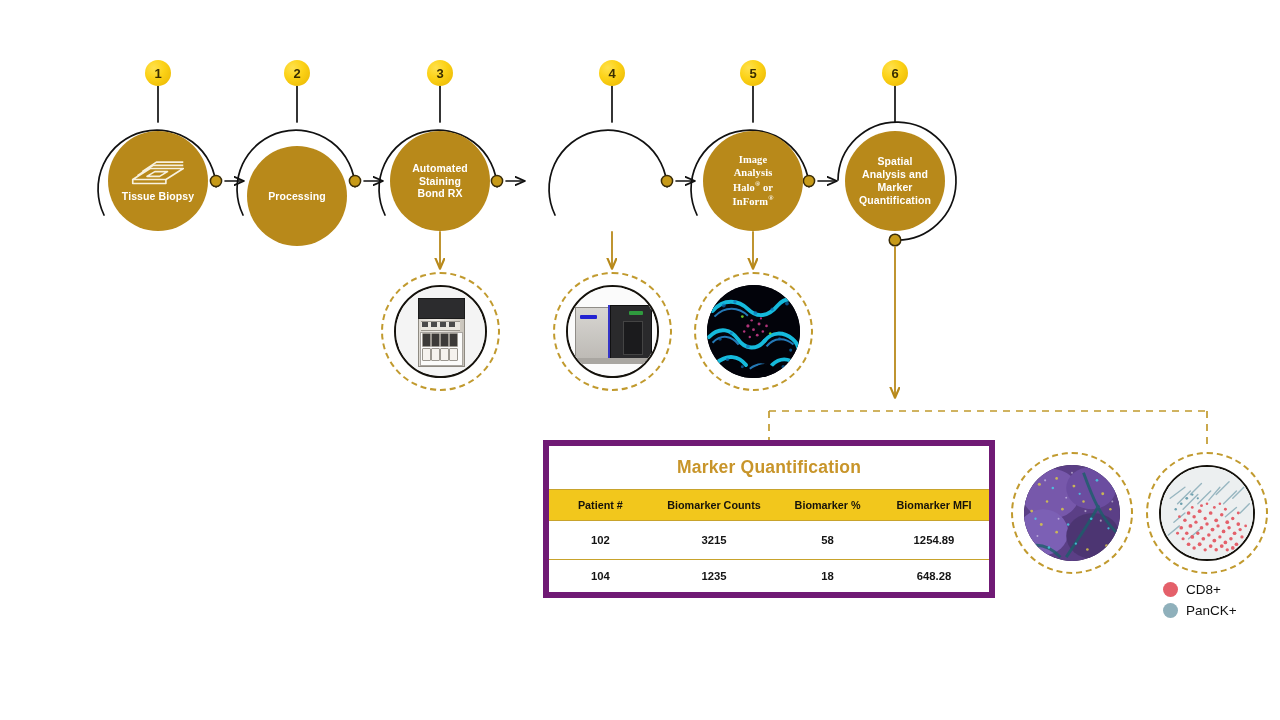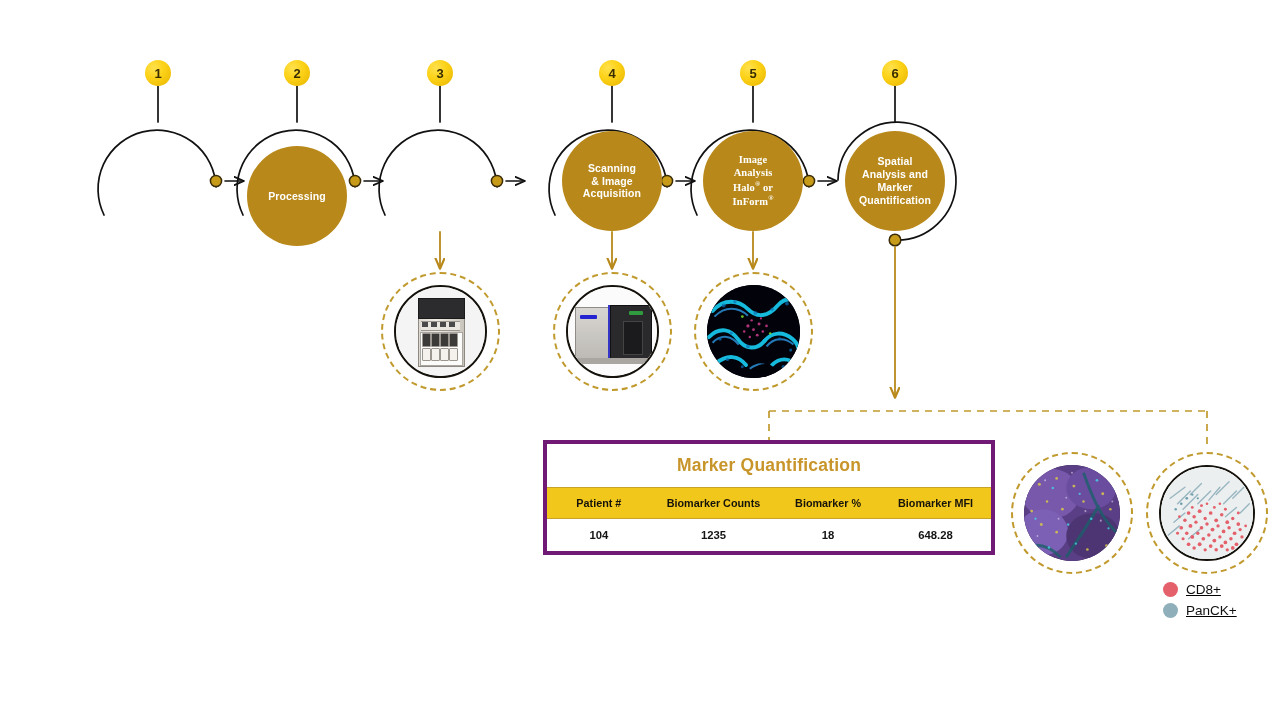--- a/index.html
+++ b/index.html
@@ -163,21 +163,21 @@
   
   .spatial { width: 100%; height: 100%; background: #eef0f1; position: relative; }
   .spatial svg { display: block; width: 100%; height: 100%; }
 
   
   #marker-table {
     position: absolute;
     left: 543px;
     top: 440px;
     width: 452px;
-    border: 4px solid #701a75;
+    border: 6px solid #701a75;
     background: #ffffff;
     box-sizing: border-box;
   }
   #marker-table .tbl-title {
     text-align: center;
     color: #c8952a;
     font-weight: bold;
     font-size: 17.5px;
     padding: 11px 0 11px;
     letter-spacing: .2px;
@@ -214,21 +214,20 @@
     left: 1163px;
     top: 582px;
     display: flex;
     flex-direction: column;
     gap: 6px;
   }
   #legend .leg-row {
     display: flex;
     align-items: center;
     gap: 8px;
-    text-decoration: underline;
   }
   #legend .swatch {
     width: 15px; height: 15px; border-radius: 50%;
     flex: none;
   }
   #legend .leg-label {
     font-size: 13.5px;
     color: #111111;
     font-family: "Liberation Sans", sans-serif;
   }
@@ -304,29 +303,41 @@
     </g>
   </svg>
 
   <div class="badge" style="left:145px; top:60px;">1</div>
   <div class="badge" style="left:284px; top:60px;">2</div>
   <div class="badge" style="left:427px; top:60px;">3</div>
   <div class="badge" style="left:599px; top:60px;">4</div>
   <div class="badge" style="left:740px; top:60px;">5</div>
   <div class="badge" style="left:882px; top:60px;">6</div>
 
+  <div class="step-node" style="left:108px; top:131px;">
+    <svg class="biopsy-icon" viewBox="0 0 72 38">
+      <g fill="none" stroke="#f7f1df" stroke-width="2.1" stroke-linejoin="round">
+        <path d="M4,26 L26,12 L68,12 L46,26 Z"></path>
+        <path d="M4,26 L4,31 L46,31 L46,26"></path>
+        <path d="M10,21 L30,8 L68,8"></path>
+        <path d="M16,16 L34,4 L68,4"></path>
+        <path d="M22,22 L32,16 L48,16 L38,22 Z"></path>
+      </g>
+    </svg>
+    <span class="label">Tissue Biopsy</span>
+  </div>
 
   <div class="step-node" style="left:247px; top:146px;">
     <span class="label">Processing</span>
   </div>
 
-
-  <div class="step-node" style="left:562px; top:131px;">
-    <span class="label">Scanning<br>&amp; Image<br>Acquisition</span>
-  </div>
+  <div class="step-node" style="left:390px; top:131px;">
+    <span class="label">Automated<br>Staining<br>Bond RX</span>
+  </div>
+
 
   <div class="step-node" style="left:703px; top:131px;font-family:Liberation Serif, serif;">
     <span class="label">Image<br>Analysis<br>Halo<sup>®</sup> or<br>InForm<sup>®</sup></span>
   </div>
 
   <div class="step-node" style="left:845px; top:131px;">
     <span class="label">Spatial<br>Analysis and<br>Marker<br>Quantification</span>
   </div>
 
   <div class="photo-ring" style="left:381px; top:272px; width:119px; height:119px;"></div>
@@ -423,20 +434,26 @@
     <table>
       <thead>
         <tr>
           <th style="width:23%">Patient #</th>
           <th style="width:29%">Biomarker Counts</th>
           <th style="width:23%">Biomarker %</th>
           <th style="width:25%">Biomarker MFI</th>
         </tr>
       </thead>
       <tbody>
+        <tr class="tall">
+          <td>102</td>
+          <td>3215</td>
+          <td>58</td>
+          <td>1254.89</td>
+        </tr>
         <tr>
           <td>104</td>
           <td>1235</td>
           <td>18</td>
           <td>648.28</td>
         </tr>
       </tbody>
     </table>
   </div>
 

